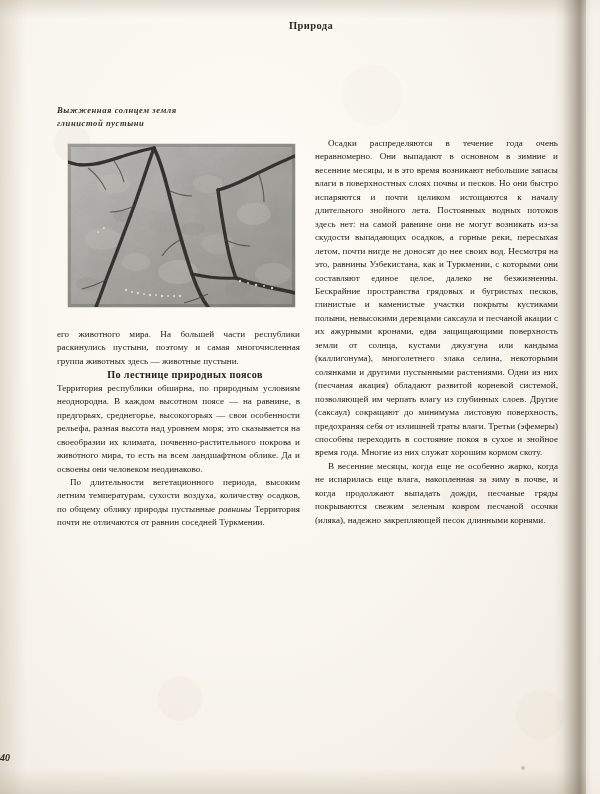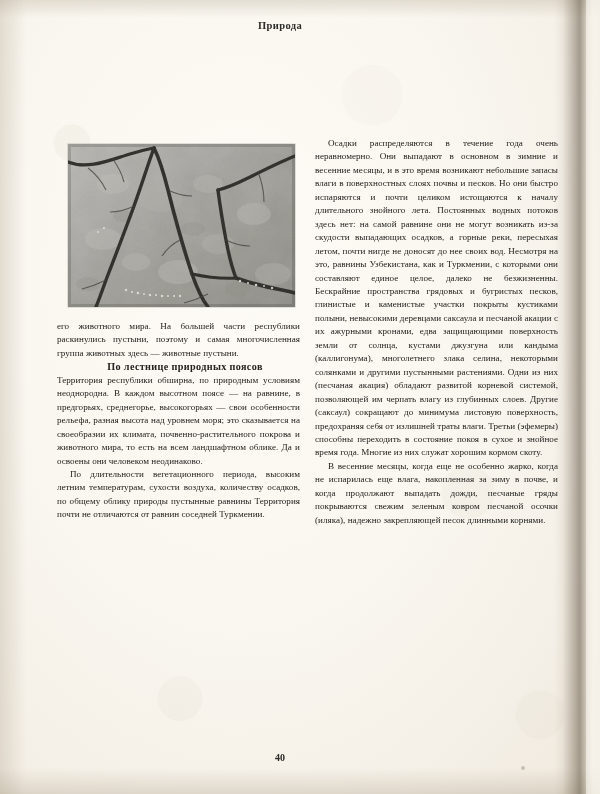--- a/index.html
+++ b/index.html
@@ -96,20 +96,21 @@
   .running-head {
     position: absolute;
     top: 20px;
     left: 0;
     width: 560px;
     text-align: center;
     font-size: 10.5px;
     font-weight: bold;
     letter-spacing: .4px;
     color: #2b2b28;
+    padding-left: 31px;
   }
 
   .caption {
     position: absolute;
     left: 57px;
     top: 104px;
     width: 250px;
     font-style: italic;
     font-weight: bold;
     font-size: 8.6px;
@@ -134,50 +135,51 @@
   
   .col {
     position: absolute;
     font-size: 9.1px;
     line-height: 13.45px;
     color: #22211e;
     text-align: justify;
     text-justify: inter-word;
     letter-spacing: .02px;
   }
-  .col-left  { left: 57px;  top: 320px; width: 243px; }
+  .col-left  { left: 57px;  top: 328px; width: 243px; }
   .col-right { left: 315px; top: 137px; width: 243px; }
 
   .col p {
     margin: 0;
     text-indent: 13px;
   }
   .col p.noindent { text-indent: 0; }
 
   .section-head {
     margin: 15px 0 13px 0;
     font-size: 10.2px;
     font-weight: bold;
     letter-spacing: .35px;
     text-indent: 0;
     text-align: center;
     color: #23221f;
   }
 
-  .ital { }
+  .ital { font-style: italic; }
 
   .folio {
     position: absolute;
     left: 0;
     top: 752px;
     width: 560px;
-    text-align: center;
+    text-align: left;
     font-size: 10px;
     font-weight: bold;
     color: #2b2a27;
+    font-style: italic;
   }
 
   
   .speck {
     position: absolute;
     left: 521px;
     top: 766px;
     width: 4px;
     height: 4px;
     background: rgba(120,110,92,.35);
@@ -191,20 +193,24 @@
 
   <div class="grain"></div>
   <div class="edge-top"></div>
   <div class="gutter-left"></div>
   <div class="edge-bottom"></div>
 
   <div class="content">
 
     <div class="running-head">Природа</div>
 
+    <div class="caption">
+      <div>Выжженная солнцем земля</div>
+      <div>глинистой пустыни</div>
+    </div>
 
     <div class="photo">
       <svg width="227" height="163" viewBox="0 0 227 163" aria-hidden="true">
         <defs>
           <filter id="grainf" x="0" y="0" width="100%" height="100%">
             <feTurbulence type="fractalNoise" baseFrequency="0.9" numOctaves="3" seed="7" result="n"></feTurbulence>
             <feColorMatrix in="n" type="saturate" values="0"></feColorMatrix>
             <feComponentTransfer>
               <feFuncA type="linear" slope="0.45"></feFuncA>
             </feComponentTransfer>

